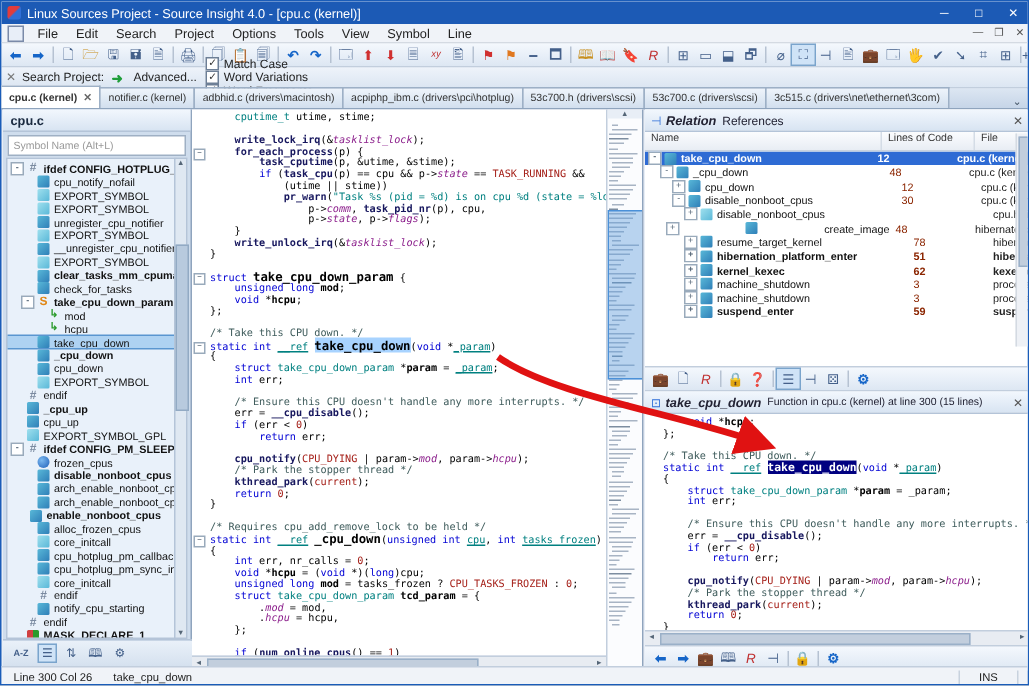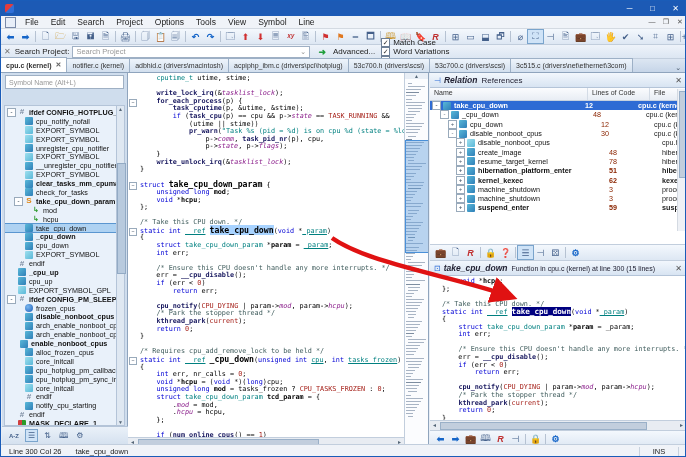--- a/index.html
+++ b/index.html
@@ -103,30 +103,31 @@
   #ctx-vscroll{position:absolute;right:0;top:16px;width:8px;height:142px;background:#eef1f6;border-left:1px solid #d4dae2;}
   #ctx-vscroll .thumb{position:absolute;top:2px;left:1px;width:5px;height:60%;background:#c2cedd;border:1px solid #9ab0c8;}
   
   #statusbar{left:0;top:443px;width:686px;height:14px;background:#f0f3f8;border-top:1px solid #c2cedd;display:flex;align-items:center;font-size:7.5px;color:#222;}
   #sb-pos{padding:0 8px;}
   #sb-sym{padding:0 6px;}
   #sb-ins{margin-left:auto;width:38px;border-left:1px solid #c8d2de;border-right:1px solid #c8d2de;text-align:center;margin-right:8px;}
   
   #arrow-svg{position:absolute;left:0;top:0;width:686px;height:457px;pointer-events:none;z-index:60;}
   .flag-red{color:#d03030;} .flag-or{color:#e07820;} .blue-ar{color:#1565c8;font-weight:bold;}
-  .gold{color:#c89020;} .red{color:#c03030;font-weight:bold;font-style:italic;}
+  .gold{color:#c89020;} .red{color:#c03030;font-weight:normal;font-style:italic;}
   .tbactive{background:#cfe3f7;outline:1px solid #7aa4cc;}
 </style>
 </head>
 <body>
 
 <div id="app">
 
   <div id="titlebar" class="abs">
     <div id="app-icon"></div>
+    <span>Linux Sources Project - Source Insight 4.0 - [cpu.c (kernel)]</span>
     <div id="win-controls">
         <span class="wbtn">─</span>
         <span class="wbtn">□</span>
         <span class="wbtn close">✕</span>
       </div>
   </div>
 
   <div id="menubar" class="abs">
     <span class="doc-ico"></span>
     <span id="menu-items"><span class="menu-item">File</span><span class="menu-item">Edit</span><span class="menu-item">Search</span><span class="menu-item">Project</span><span class="menu-item">Options</span><span class="menu-item">Tools</span><span class="menu-item">View</span><span class="menu-item">Symbol</span><span class="menu-item">Line</span></span>
@@ -189,24 +190,20 @@
       <span class="tb-ico">➘</span>
       <span class="tb-ico">⌗</span>
       <span class="tb-ico">⊞</span>
       <span class="tb-sep"></span>
       <span class="tb-ico">+⌨</span>
     </div>
 
   <div id="toolbar2" class="abs">
     <span id="sp-close">✕</span>
     <span>Search Project:</span>
-    <div id="sp-input">
-      <span>Search Project</span>
-      <span>⌄</span>
-    </div>
     <span id="sp-go">➜</span>
     <span id="sp-adv">Advanced...</span>
     <span id="sp-checks">
         <span class="cb">
           <span class="box">✓</span>
           <span>Match Case</span>
         </span>
         <span class="cb">
           <span class="box">✓</span>
           <span>Word Variations</span>
@@ -225,20 +222,21 @@
         <span class="tab">adbhid.c (drivers\macintosh)</span>
         <span class="tab">acpiphp_ibm.c (drivers\pci\hotplug)</span>
         <span class="tab">53c700.h (drivers\scsi)</span>
         <span class="tab">53c700.c (drivers\scsi)</span>
         <span class="tab">3c515.c (drivers\net\ethernet\3com)</span>
       </span>
     <span id="tab-chevron">⌄</span>
   </div>
 
   <div id="sidebar" class="abs">
+    <div id="sb-header">cpu.c</div>
     <div id="sb-search">Symbol Name (Alt+L)</div>
     <div id="sb-tree">
         <div class="titem bold" style="padding-left: 2px;">
           <span class="texp">-</span>
           <span class="tico hash">#</span>
           <span>ifdef CONFIG_HOTPLUG_CPU</span>
         </div>
         <div class="titem" style="padding-left: 9px;">
           <span class="texp none">-</span>
           <span class="tico fn"></span>
@@ -664,21 +662,21 @@
         <div class="rrow">
           <span class="nm" style="width: 149px; padding-left: 26px;">
             <span class="texp">+</span>
             <span class="tico exp"></span>
             <span>disable_nonboot_cpus</span>
           </span>
           <span class="loc"></span>
           <span class="fl">cpu.h (include\linux)</span>
         </div>
         <div class="rrow">
-          <span class="nm" style="width: 149px; padding-left: 26px;">
+          <span class="nm" style="width: 149px; padding-left: 14px; justify-content: space-between;">
             <span class="texp">+</span>
             <span class="tico fn"></span>
             <span>create_image</span>
           </span>
           <span class="loc">48</span>
           <span class="fl">hibernate.c (kernel\power)</span>
         </div>
         <div class="rrow">
           <span class="nm" style="width: 149px; padding-left: 26px;">
             <span class="texp">+</span>

